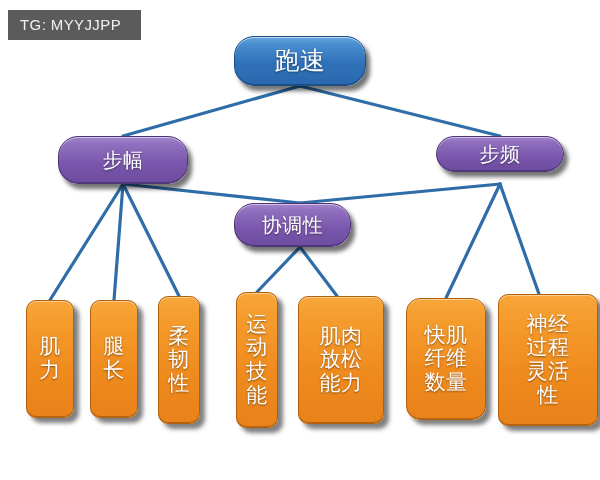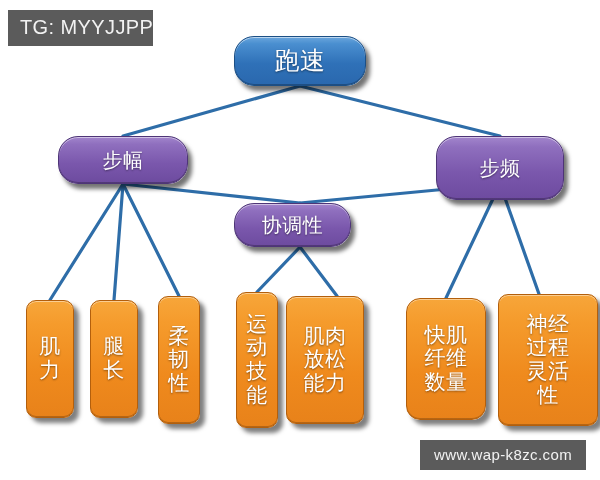--- a/index.html
+++ b/index.html
@@ -82,23 +82,23 @@
   
   .node.orange .label {
     line-height: 1.12;
   }
 
   
   .chip {
     position: absolute;
     background: #5b5b5b;
     color: #f2f2f2;
-    font-size: 20px;
+    font-size: 15px;
     letter-spacing: 0.4px;
-    padding: 6px 0 7px 12px;
+    padding: 6px 20px 7px 12px;
     z-index: 40;
     white-space: nowrap;
     font-family: "Liberation Sans", sans-serif;
   }
   #tg-chip { left: 8px; top: 10px; }
   #watermark {
     left: 420px; top: 440px;
     font-size: 15px;
     padding: 6px 14px 7px 14px;
   }
@@ -122,21 +122,21 @@
       <line x1="500" y1="184" x2="539" y2="294" stroke="#2e6da8" stroke-width="3.2" stroke-linecap="round"></line>
     </svg>
 
   <div id="nodes">
       <div class="node blue" style="left: 234px; top: 36px; width: 132px; height: 50px;">
         <span class="label">跑速</span>
       </div>
       <div class="node purple" style="left: 58px; top: 136px; width: 130px; height: 48px;">
         <span class="label">步幅</span>
       </div>
-      <div class="node purple" style="left: 436px; top: 136px; width: 128px; height: 64px;">
+      <div class="node purple" style="left: 436px; top: 136px; width: 128px; height: 36px;">
         <span class="label">步频</span>
       </div>
       <div class="node purple" style="left: 234px; top: 203px; width: 117px; height: 44px;">
         <span class="label">协调性</span>
       </div>
       <div class="node orange" style="left: 26px; top: 300px; width: 48px; height: 118px;">
         <span class="label">肌
 力</span>
       </div>
       <div class="node orange" style="left: 90px; top: 300px; width: 48px; height: 118px;">
@@ -147,35 +147,34 @@
         <span class="label">柔
 韧
 性</span>
       </div>
       <div class="node orange" style="left: 236px; top: 292px; width: 42px; height: 136px;">
         <span class="label">运
 动
 技
 能</span>
       </div>
-      <div class="node orange" style="left: 286px; top: 296px; width: 78px; height: 128px;">
+      <div class="node orange" style="left: 298px; top: 296px; width: 86px; height: 128px;">
         <span class="label">肌肉
 放松
 能力</span>
       </div>
       <div class="node orange" style="left: 406px; top: 298px; width: 80px; height: 122px; border-radius: 14px;">
         <span class="label">快肌
 纤维
 数量</span>
       </div>
       <div class="node orange" style="left: 498px; top: 294px; width: 100px; height: 132px;">
         <span class="label">神经
 过程
 灵活
 性</span>
       </div>
     </div>
 
   <div class="chip" id="tg-chip">TG: MYYJJPP</div>
 
-  <div class="chip" id="watermark">www.wap-k8zc.com</div>
 
 </div>
 
 </body></html>

